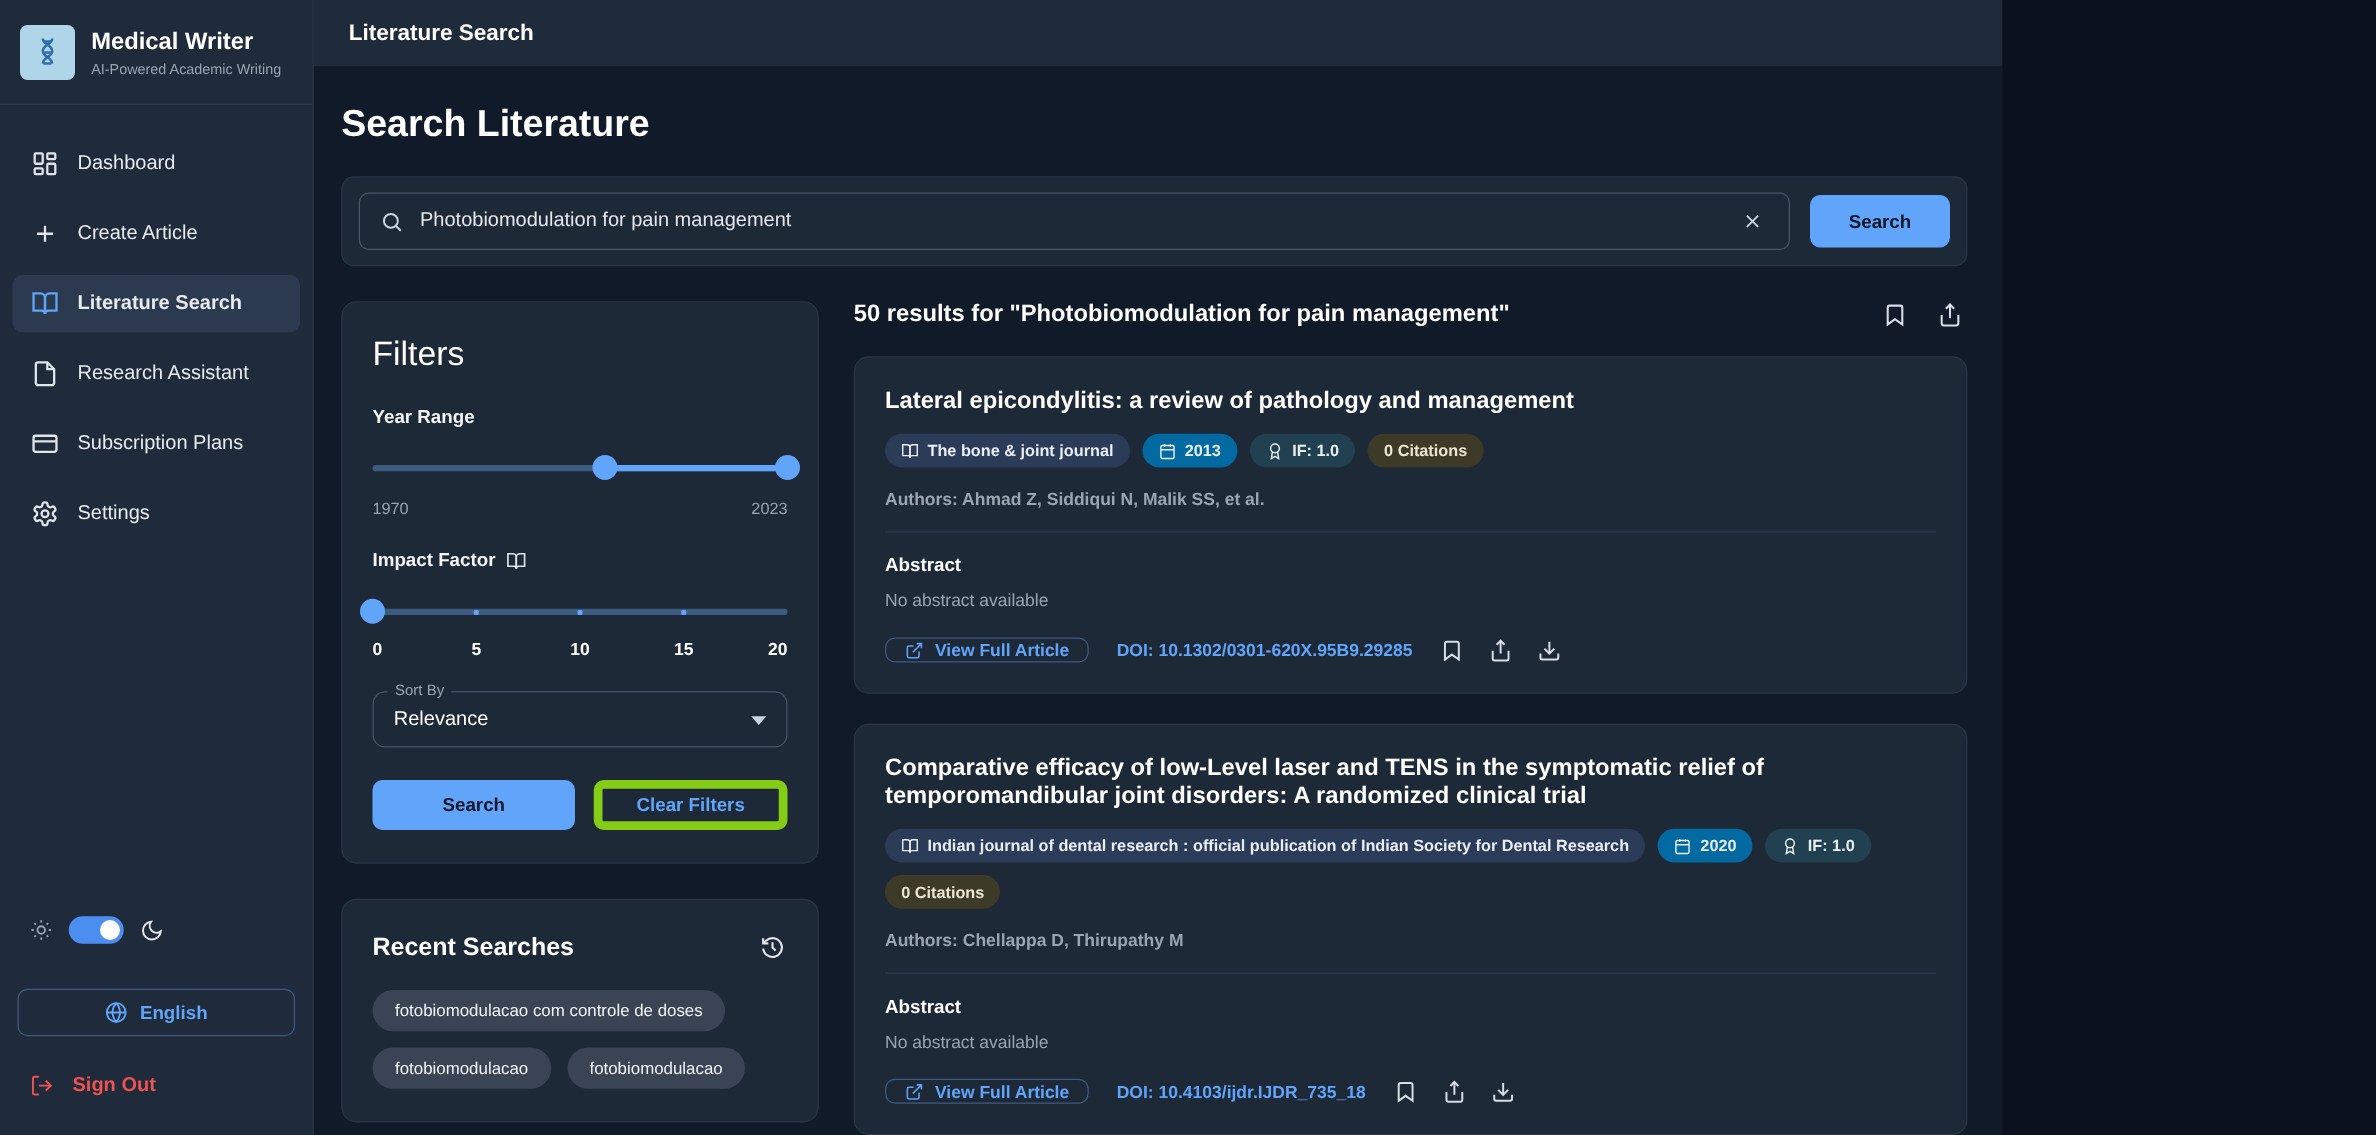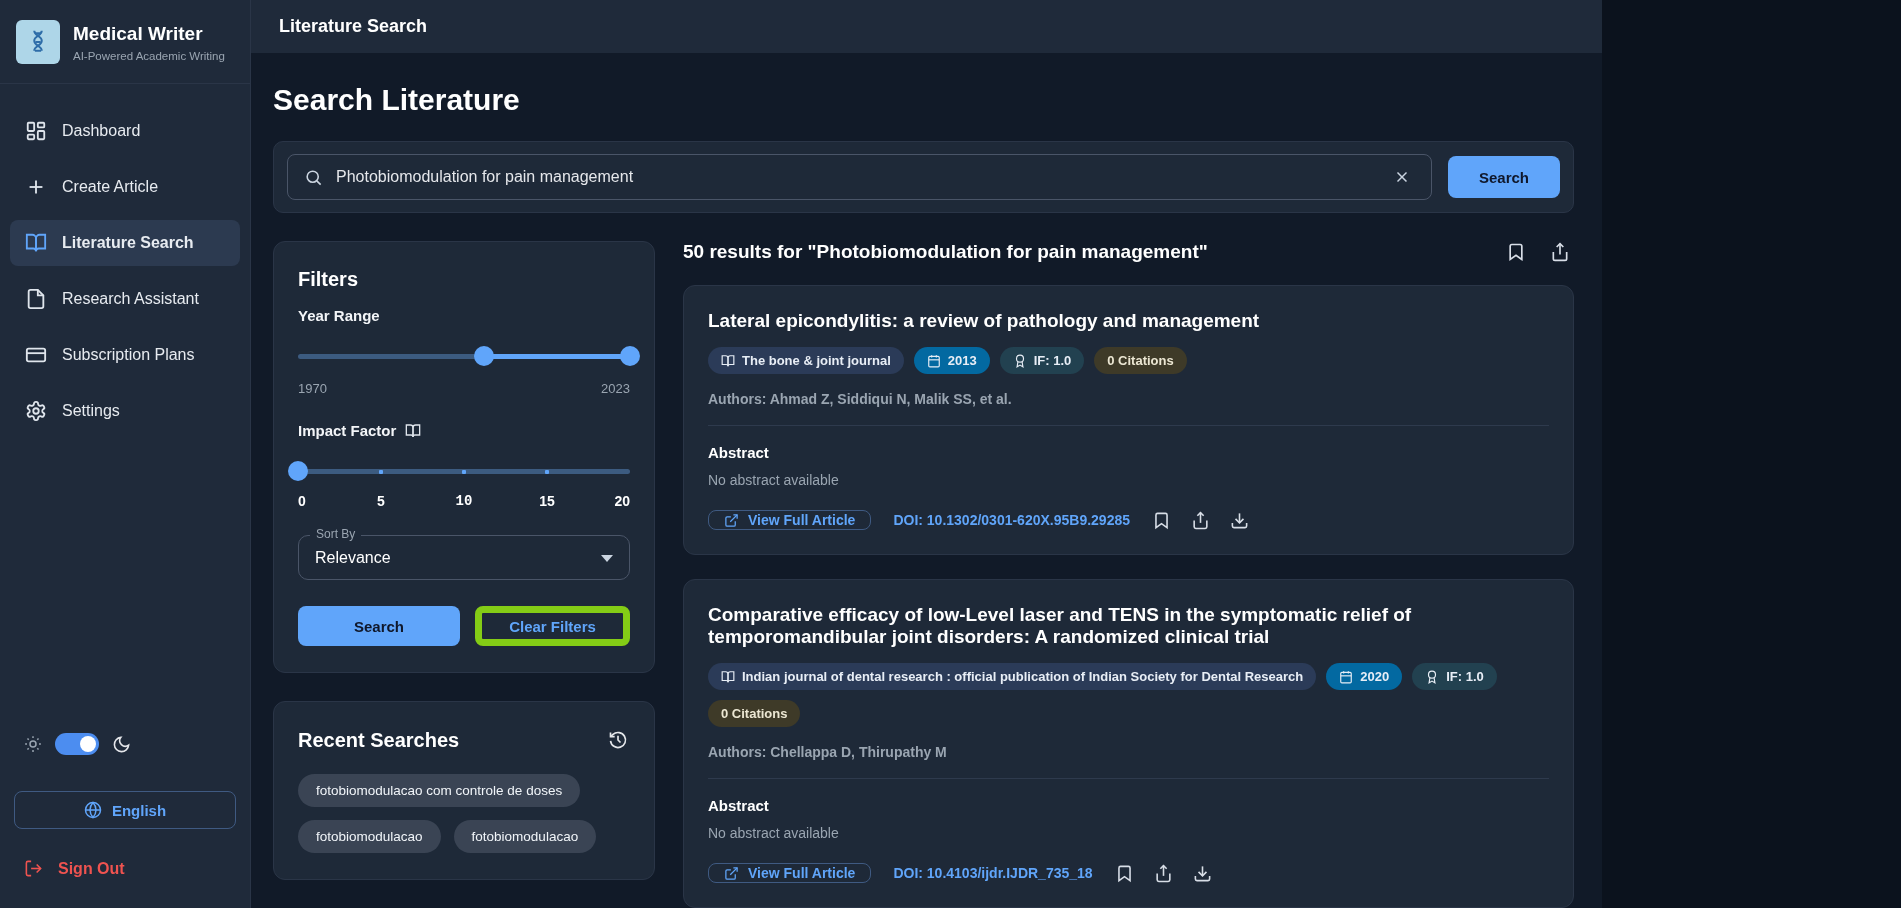--- a/index.html
+++ b/index.html
@@ -40,21 +40,21 @@
   .search-box svg.mag { width:19px; height:19px; color:#cbd5e1; flex-shrink:0; }
   .search-box input { flex:1; background:transparent; border:none; outline:none; color:#e5e7eb; font-size:16px; font-family:inherit; }
   .clear-x { background:none; border:none; cursor:pointer; color:#cbd5e1; display:flex; padding:4px; }
   .clear-x svg { width:18px; height:18px; }
   .search-btn { width:112px; height:42px; border:none; border-radius:8px; background:#60a5fa; color:#0f172a; font-size:15px; font-weight:bold; font-family:inherit; cursor:pointer; }
 
   .columns { display:flex; gap:28px; }
   .left-col { width:382px; flex-shrink:0; display:flex; flex-direction:column; gap:28px; }
   .panel { background:#1e2938; border:1px solid #2a3547; border-radius:12px; padding:26px 24px; }
 
-  .filters-title { font-size:20px; font-weight:bold; color:#fff; margin-bottom:16px; }
+  .filters-title { font-size:27px; font-weight:normal; color:#fff; margin-bottom:26px; }
   .filter-label { display:flex; align-items:center; gap:9px; font-size:15px; font-weight:bold; color:#f3f5f8; margin-bottom:22px; }
   .filter-label svg { width:16px; height:16px; color:#dfe5ec; }
   .slider { position:relative; height:20px; }
   .rail { position:absolute; top:8px; left:0; right:0; height:5px; border-radius:3px; background:#3c5b80; }
   .track-active { position:absolute; top:8px; height:5px; border-radius:3px; background:#60a5fa; }
   .thumb { position:absolute; top:0; width:20px; height:20px; border-radius:50%; background:#60a5fa; transform:translateX(-50%); cursor:pointer; }
   .tick { position:absolute; top:9px; width:4px; height:4px; border-radius:1px; background:#60a5fa; transform:translateX(-50%); }
   .range-ends { display:flex; justify-content:space-between; color:#9aa5b1; font-size:13px; margin-top:15px; margin-bottom:26px; }
   .tick-labels { position:relative; height:18px; margin-top:12px; margin-bottom:24px; font-size:14px; font-weight:bold; color:#fff; }
   .tick-labels span { position:absolute; top:0; }
@@ -263,21 +263,21 @@
             <div class="slider">
               <div class="rail"></div>
               <div class="tick" style="left:25%;"></div>
               <div class="tick" style="left:50%;"></div>
               <div class="tick" style="left:75%;"></div>
               <div class="thumb" style="left:0%;"></div>
             </div>
             <div class="tick-labels">
               <span style="left:0;">0</span>
               <span style="left:25%; transform:translateX(-50%);">5</span>
-              <span style="left:50%; transform:translateX(-50%);font-family:Liberation Mono, monospace;">10</span>
+              <span style="left:50%; transform:translateX(-50%);">10</span>
               <span style="left:75%; transform:translateX(-50%);">15</span>
               <span style="right:0;">20</span>
             </div>
 
             <div class="sort-field">
               <span class="sort-legend">Sort By</span>
               <div class="sort-value">
                 <span>Relevance</span>
                 <span class="caret"></span>
               </div>

